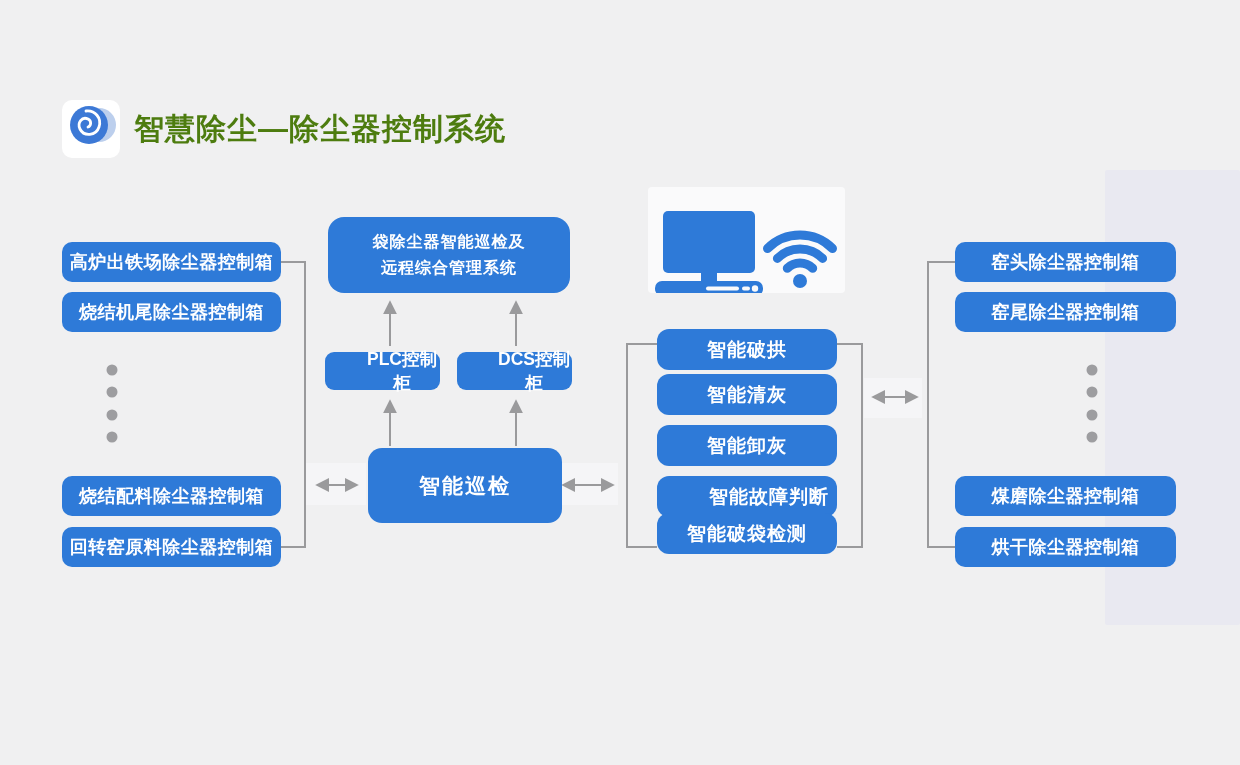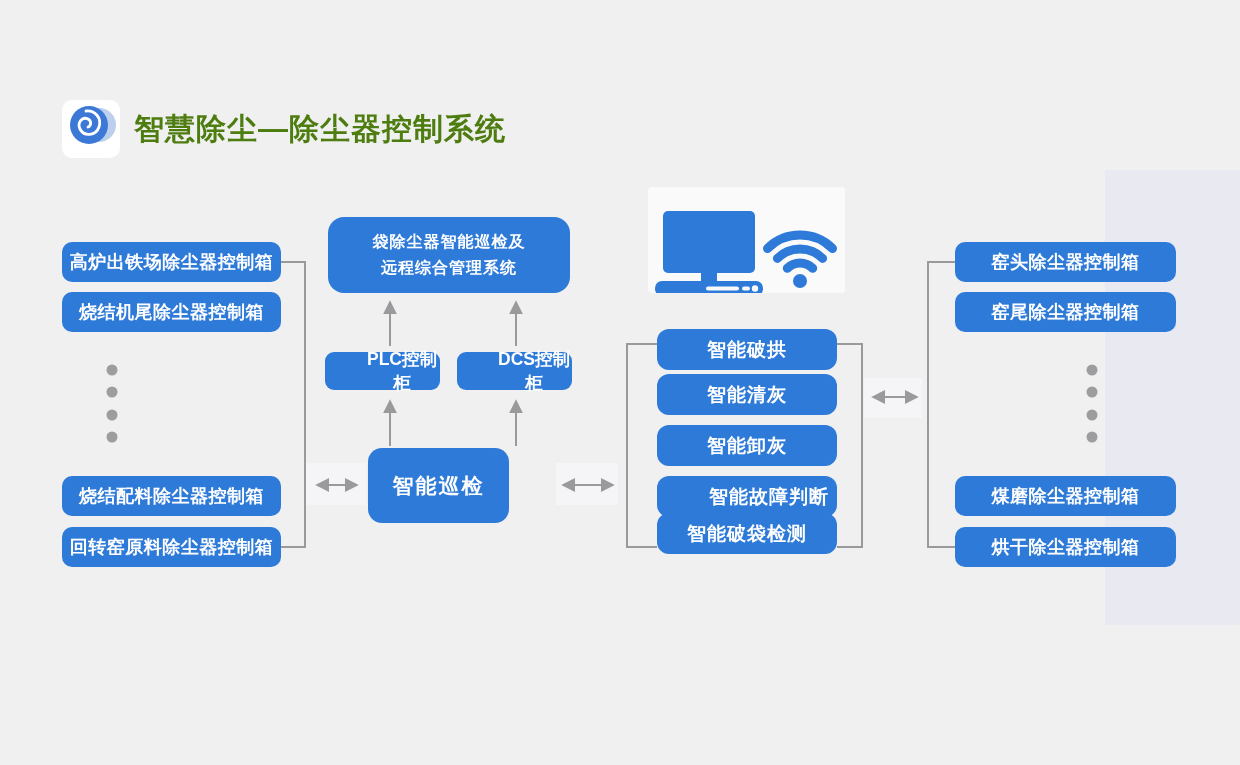--- a/index.html
+++ b/index.html
@@ -27,21 +27,21 @@
   .dot-fill{fill:var(--dot-gray);}
 
   .box{position:absolute;background:var(--accent-blue);color:#fff;font-weight:700;
        display:flex;align-items:center;justify-content:center;text-align:center;}
   .io-box{width:219px;height:40px;border-radius:10px;font-size:18px;letter-spacing:.5px;}
   .io-box.right{width:221px;}
   .func-box{left:657px;width:180px;height:41px;border-radius:12px;font-size:19px;letter-spacing:1px;}
   .top-box{left:328px;top:217px;width:242px;height:76px;border-radius:16px;font-size:16px;
            line-height:1.6;white-space:pre-line;letter-spacing:1px;}
   .cab-box{top:352px;width:115px;height:38px;border-radius:9px;font-size:17.5px;padding-left:39px;}
-  .patrol-box{left:368px;top:448px;width:141px;height:75px;border-radius:14px;font-size:21px;letter-spacing:2px;}
+  .patrol-box{left:368px;top:448px;width:194px;height:75px;border-radius:14px;font-size:21px;letter-spacing:2px;}
 
   .device-card{position:absolute;left:648px;top:187px;width:197px;height:106px;background:var(--device-card);border-radius:4px;}
   .blue-fill{fill:var(--accent-blue);}
   .blue-stroke{stroke:var(--accent-blue);fill:none;}
   .card-white{fill:var(--device-card);}
 </style>
 </head>
 <body>
 
 <div class="canvas">

